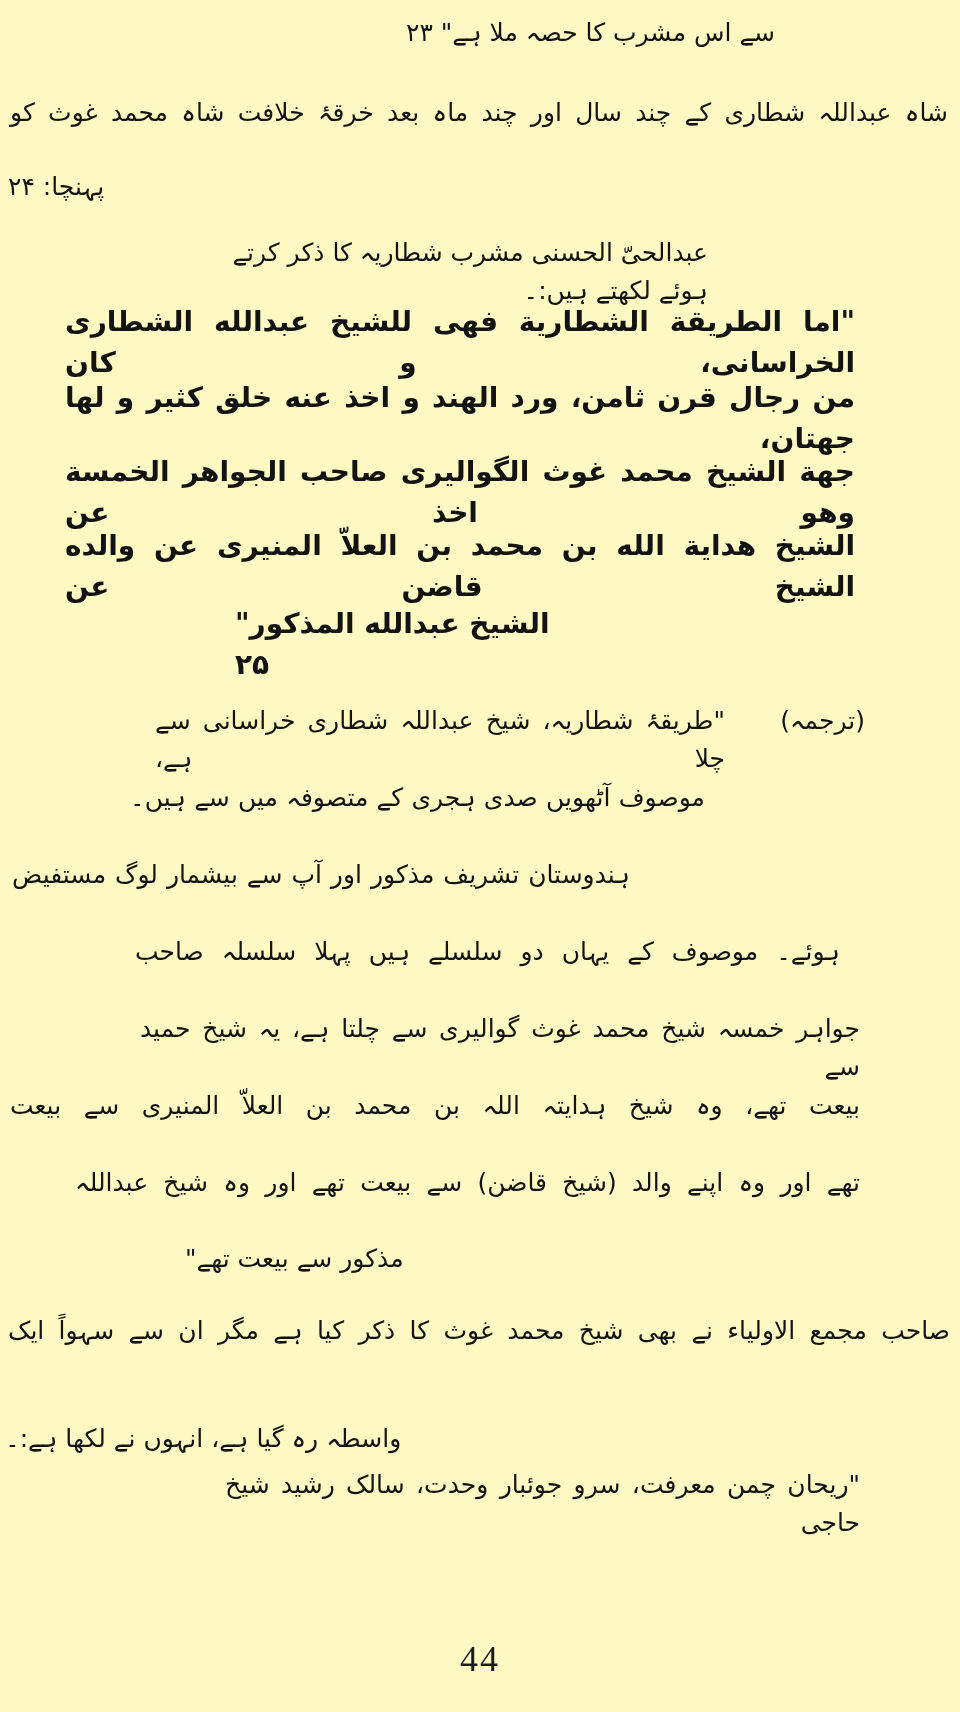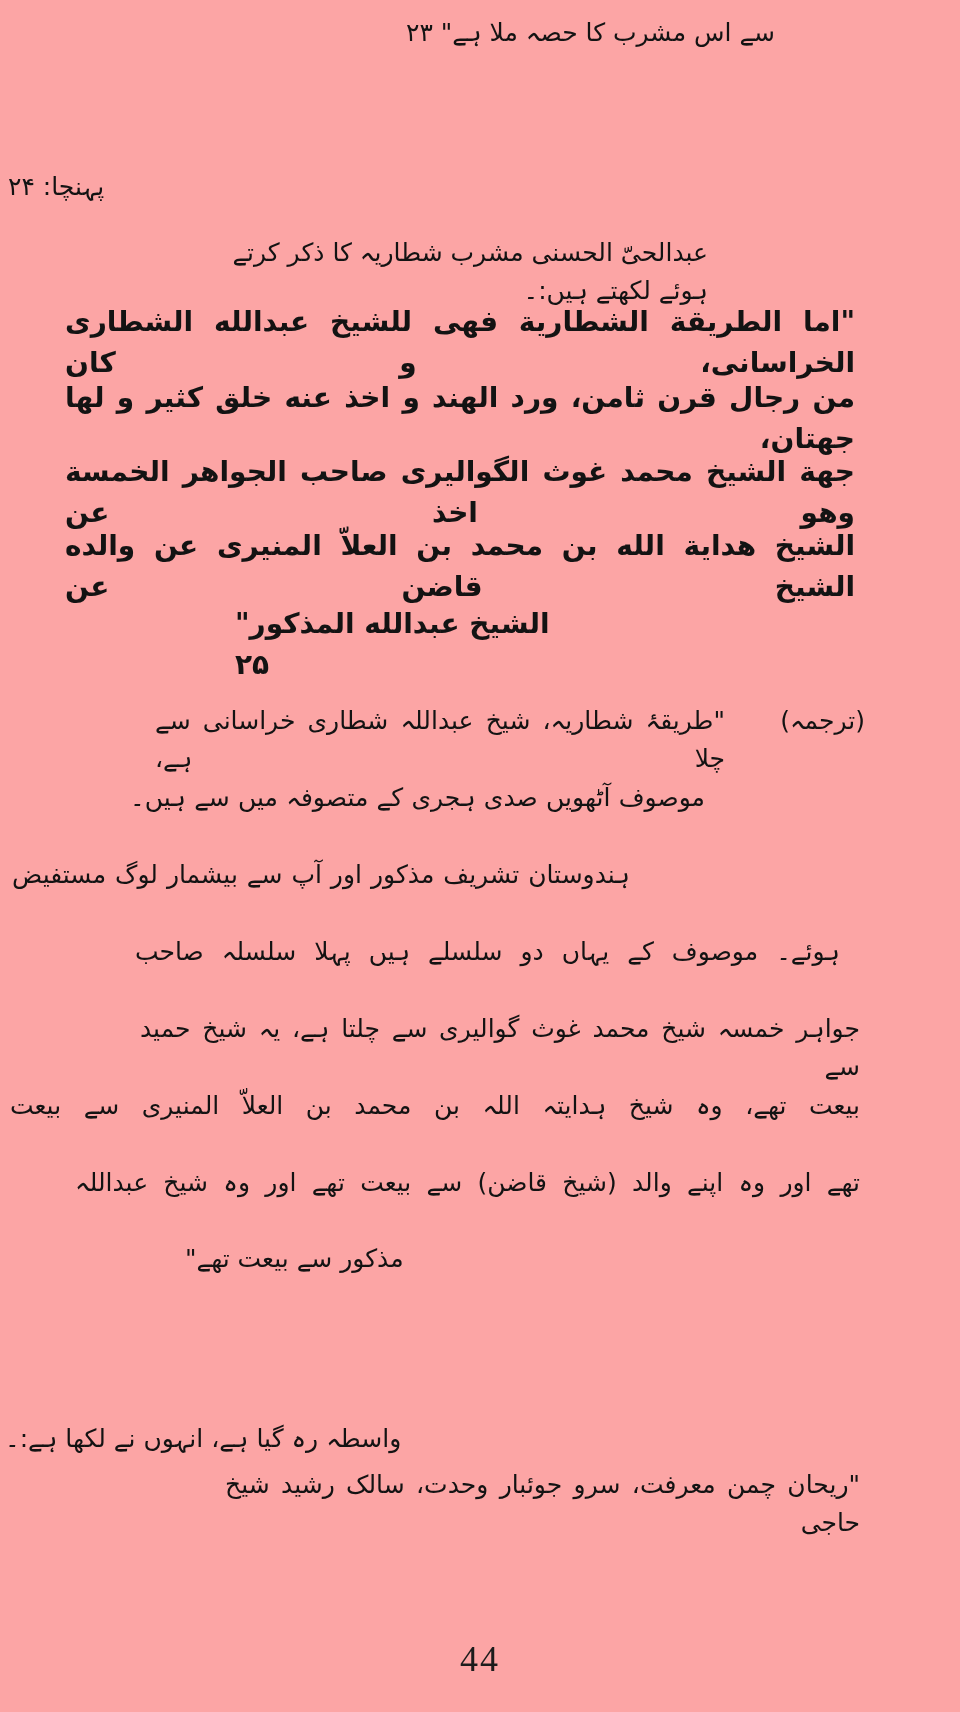--- a/index.html
+++ b/index.html
@@ -1,20 +1,20 @@
 <!DOCTYPE html>
 <html><head>
 <meta charset="utf-8">
 <style>
   html,body{margin:0;padding:0;background:#e8e8e8;}
   .page{
     position:relative;
     width:960px;height:1712px;
     margin:0 auto;
-    background:#fca5a5;
+    background:#fef9c3;
     overflow:hidden;
     font-family:"DejaVu Sans",sans-serif;
     color:#131313;
   }
   .line{
     position:absolute;
     direction:rtl;
     line-height:1.5;
   }
   .ur{font-size:25px;}
@@ -33,20 +33,21 @@
     letter-spacing:2px;
   }
 </style>
 </head>
 <body>
 
 <div class="page">
 
   <div class="line ur alignr" style="top:14px; right:185px; left:240px;">سے اس مشرب کا حصہ ملا ہے" ۲۳</div>
 
+  <div class="line ur stretch" style="top:94px; right:12px; left:10px;">شاہ عبداللہ شطاری کے چند سال اور چند ماہ بعد خرقۂ خلافت شاہ محمد غوث کو</div>
 
   <div class="line ur alignl" style="top:168px; left:8px; width:220px;">پہنچا: ۲۴</div>
 
   <div class="line ur alignr" style="top:234px; right:252px; left:180px;">عبدالحیّ الحسنی مشرب شطاریہ کا ذکر کرتے ہوئے لکھتے ہیں:۔</div>
 
   <div class="line ar stretch" style="top:302px; right:105px; left:65px;">"اما الطریقة الشطاریة فهی للشیخ عبدالله الشطاری الخراسانی، و کان</div>
 
   <div class="line ar stretch" style="top:452px; right:105px; left:65px;">جهة الشیخ محمد غوث الگوالیری صاحب الجواهر الخمسة وهو اخذ عن</div>
 
   <div class="line ar stretch" style="top:378px; right:105px; left:65px;">من رجال قرن ثامن، ورد الهند و اخذ عنه خلق کثیر و لها جهتان،</div>
@@ -66,20 +67,21 @@
   <div class="line ur stretch" style="top:933px; right:120px; left:135px;">ہوئے۔ موصوف کے یہاں دو سلسلے ہیں پہلا سلسلہ صاحب</div>
 
   <div class="line ur stretch" style="top:1087px; right:100px; left:10px;">بیعت تھے، وہ شیخ ہدایتہ اللہ بن محمد بن العلاّ المنیری سے بیعت</div>
 
   <div class="line ur stretch" style="top:1010px; right:100px; left:140px;">جواہر خمسہ شیخ محمد غوث گوالیری سے چلتا ہے، یہ شیخ حمید سے</div>
 
   <div class="line ur stretch" style="top:1164px; right:100px; left:75px;">تھے اور وہ اپنے والد (شیخ قاضن) سے بیعت تھے اور وہ شیخ عبداللہ</div>
 
   <div class="line ur alignl" style="top:1240px; left:185px; width:300px;">مذکور سے بیعت تھے"</div>
 
+  <div class="line ur stretch" style="top:1312px; right:10px; left:8px;">صاحب مجمع الاولیاء نے بھی شیخ محمد غوث کا ذکر کیا ہے مگر ان سے سہواً ایک</div>
 
   <div class="line ur alignl" style="top:1388px; left:5px; width:430px;margin-top:32px;">واسطہ رہ گیا ہے، انہوں نے لکھا ہے:۔</div>
 
   <div class="line ur stretch" style="top:1466px; right:100px; left:225px;">"ریحان چمن معرفت، سرو جوئبار وحدت، سالک رشید شیخ حاجی</div>
 
 
   <div class="pagenum" style="top:1638px;">44</div>
 
 </div>
 

